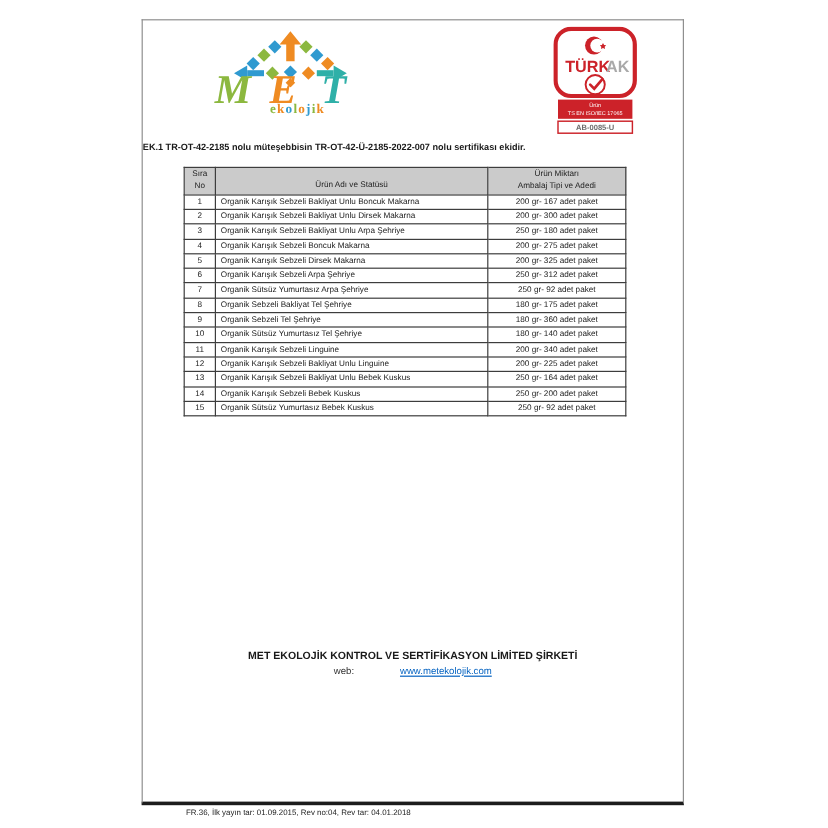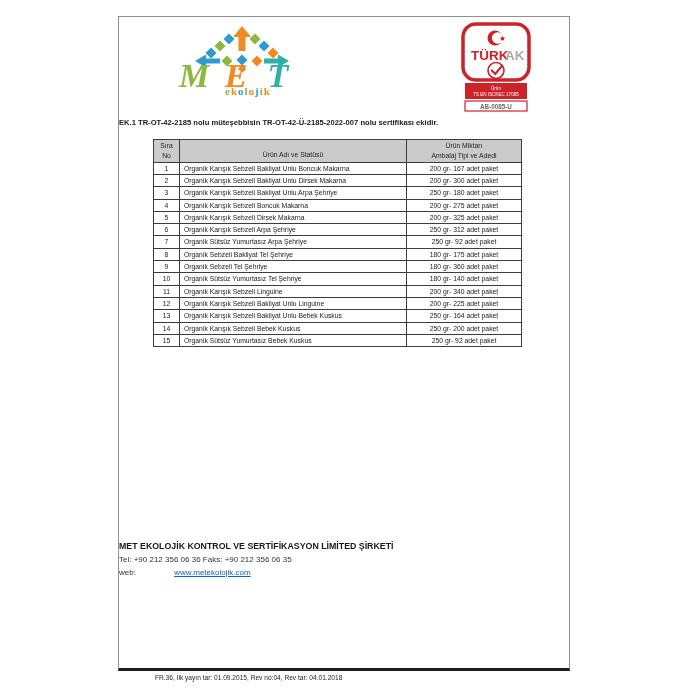--- a/index.html
+++ b/index.html
@@ -46,21 +46,21 @@
   .products col.c1 { width:26px; } .products col.c2 { width:227px; } .products col.c3 { width:115px; }
   .products th, .products td { border:1px solid #3d3d3d; font-size:6.8px; color:#222; }
   .products th { background:#cbcbcb; font-weight:normal; text-align:center; line-height:1.45; padding:1px 0; }
   .products th.c2h { vertical-align:bottom; padding-bottom:2px; }
   .products td { height:11.3px; line-height:11.3px; padding:0; white-space:nowrap; overflow:hidden; }
   .products td.col-no  { text-align:center; }
   .products td.col-name{ text-align:left; padding-left:4px; }
   .products td.col-qty { text-align:center; }
 
   
-  .footer { position:absolute; left:0; top:523px; width:100%; text-align:left; color:#333; }
+  .footer { position:absolute; left:0; top:523px; width:100%; text-align:center; color:#333; }
   .f-title { font-size:8.8px; font-weight:bold; color:#1a1a1a; line-height:13px; }
   .f-line { font-size:8px; line-height:13px; }
   .weblink { color:var(--link); text-decoration:underline; cursor:pointer;margin-left:36px; }
 
   
   .doc-footer { position:absolute; left:155px; top:674px; font-size:6.6px; color:#222; }
 </style>
 </head>
 <body>
 
@@ -204,21 +204,20 @@
           <tr>
             <td class="col-no">15</td>
             <td class="col-name">Organik Sütsüz Yumurtasız Bebek Kuskus</td>
             <td class="col-qty">250 gr- 92 adet paket</td>
           </tr>
         </tbody>
     </table>
 
     <div class="footer">
       <div class="f-title">MET EKOLOJİK KONTROL VE SERTİFİKASYON LİMİTED ŞİRKETİ</div>
-      <div class="f-line">Tel: +90 212 356 06 36 Faks: +90 212 356 06 35</div>
       <div class="f-line">
         <span>web:</span>
         <span class="weblink">www.metekolojik.com</span>
       </div>
     </div>
   </div>
 
   <div class="doc-footer">FR.36, İlk yayın tar: 01.09.2015, Rev no:04, Rev tar: 04.01.2018</div>
 </div>
 

